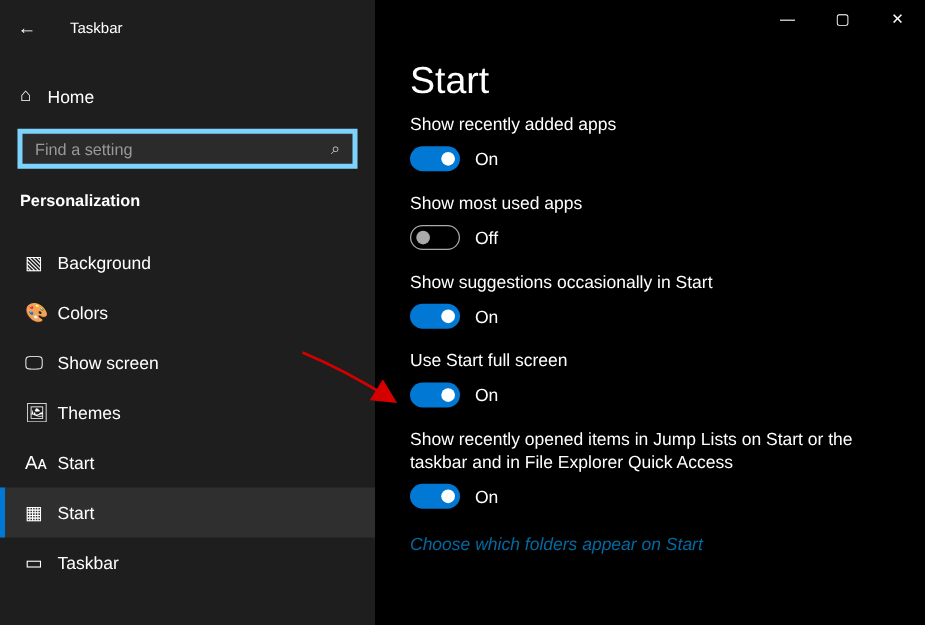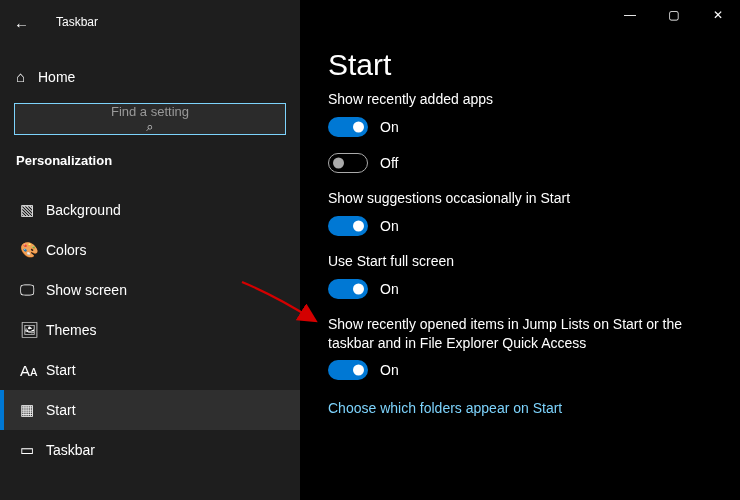--- a/index.html
+++ b/index.html
@@ -69,27 +69,26 @@
     width: 22px;
     font-size: 15px;
   }
   .search-wrap {
     margin: 8px 14px 12px 14px;
   }
   .search-box {
     display: flex;
     align-items: center;
     justify-content: space-between;
-    border: 1px solid #7dd3fc;
+    border: 4px solid #7dd3fc;
     background: #2b2b2b;
     height: 32px;
     padding: 0 10px;
     color: #999;
     font-size: 13px;
-    flex-direction: column;
   }
   .search-box .mag {
     font-size: 13px;
     color: #ccc;
   }
   .category-label {
     padding: 6px 16px 10px 16px;
     font-size: 13px;
     font-weight: 600;
     color: #fff;
@@ -162,24 +161,25 @@
     transform: translateY(-50%);
     background: #fff;
   }
   .toggle.on .knob { right: 4px; }
   .toggle.off .knob { left: 4px; background:#aaa; }
   .toggle-state {
     font-size: 14px;
     text-align: right;
   }
   .link {
-    color: #7dd3fc;
+    color: #0369a1;
     font-size: 14px;
     margin-top: 4px;
     display: inline-block;
+    font-style: italic;
   }
   
   .arrow {
     position: absolute;
     pointer-events: none;
   }
 </style>
 </head>
 <body>
 
@@ -244,20 +244,21 @@
       <div class="opt-label">Show recently added apps</div>
       <div class="toggle-row">
         <div class="toggle on">
             <div class="knob"></div>
           </div>
         <span class="toggle-state">On</span>
       </div>
     </div>
 
     <div class="opt">
+      <div class="opt-label">Show most used apps</div>
       <div class="toggle-row">
         <div class="toggle off">
             <div class="knob"></div>
           </div>
         <span class="toggle-state">Off</span>
       </div>
     </div>
 
     <div class="opt">
       <div class="opt-label">Show suggestions occasionally in Start</div>

